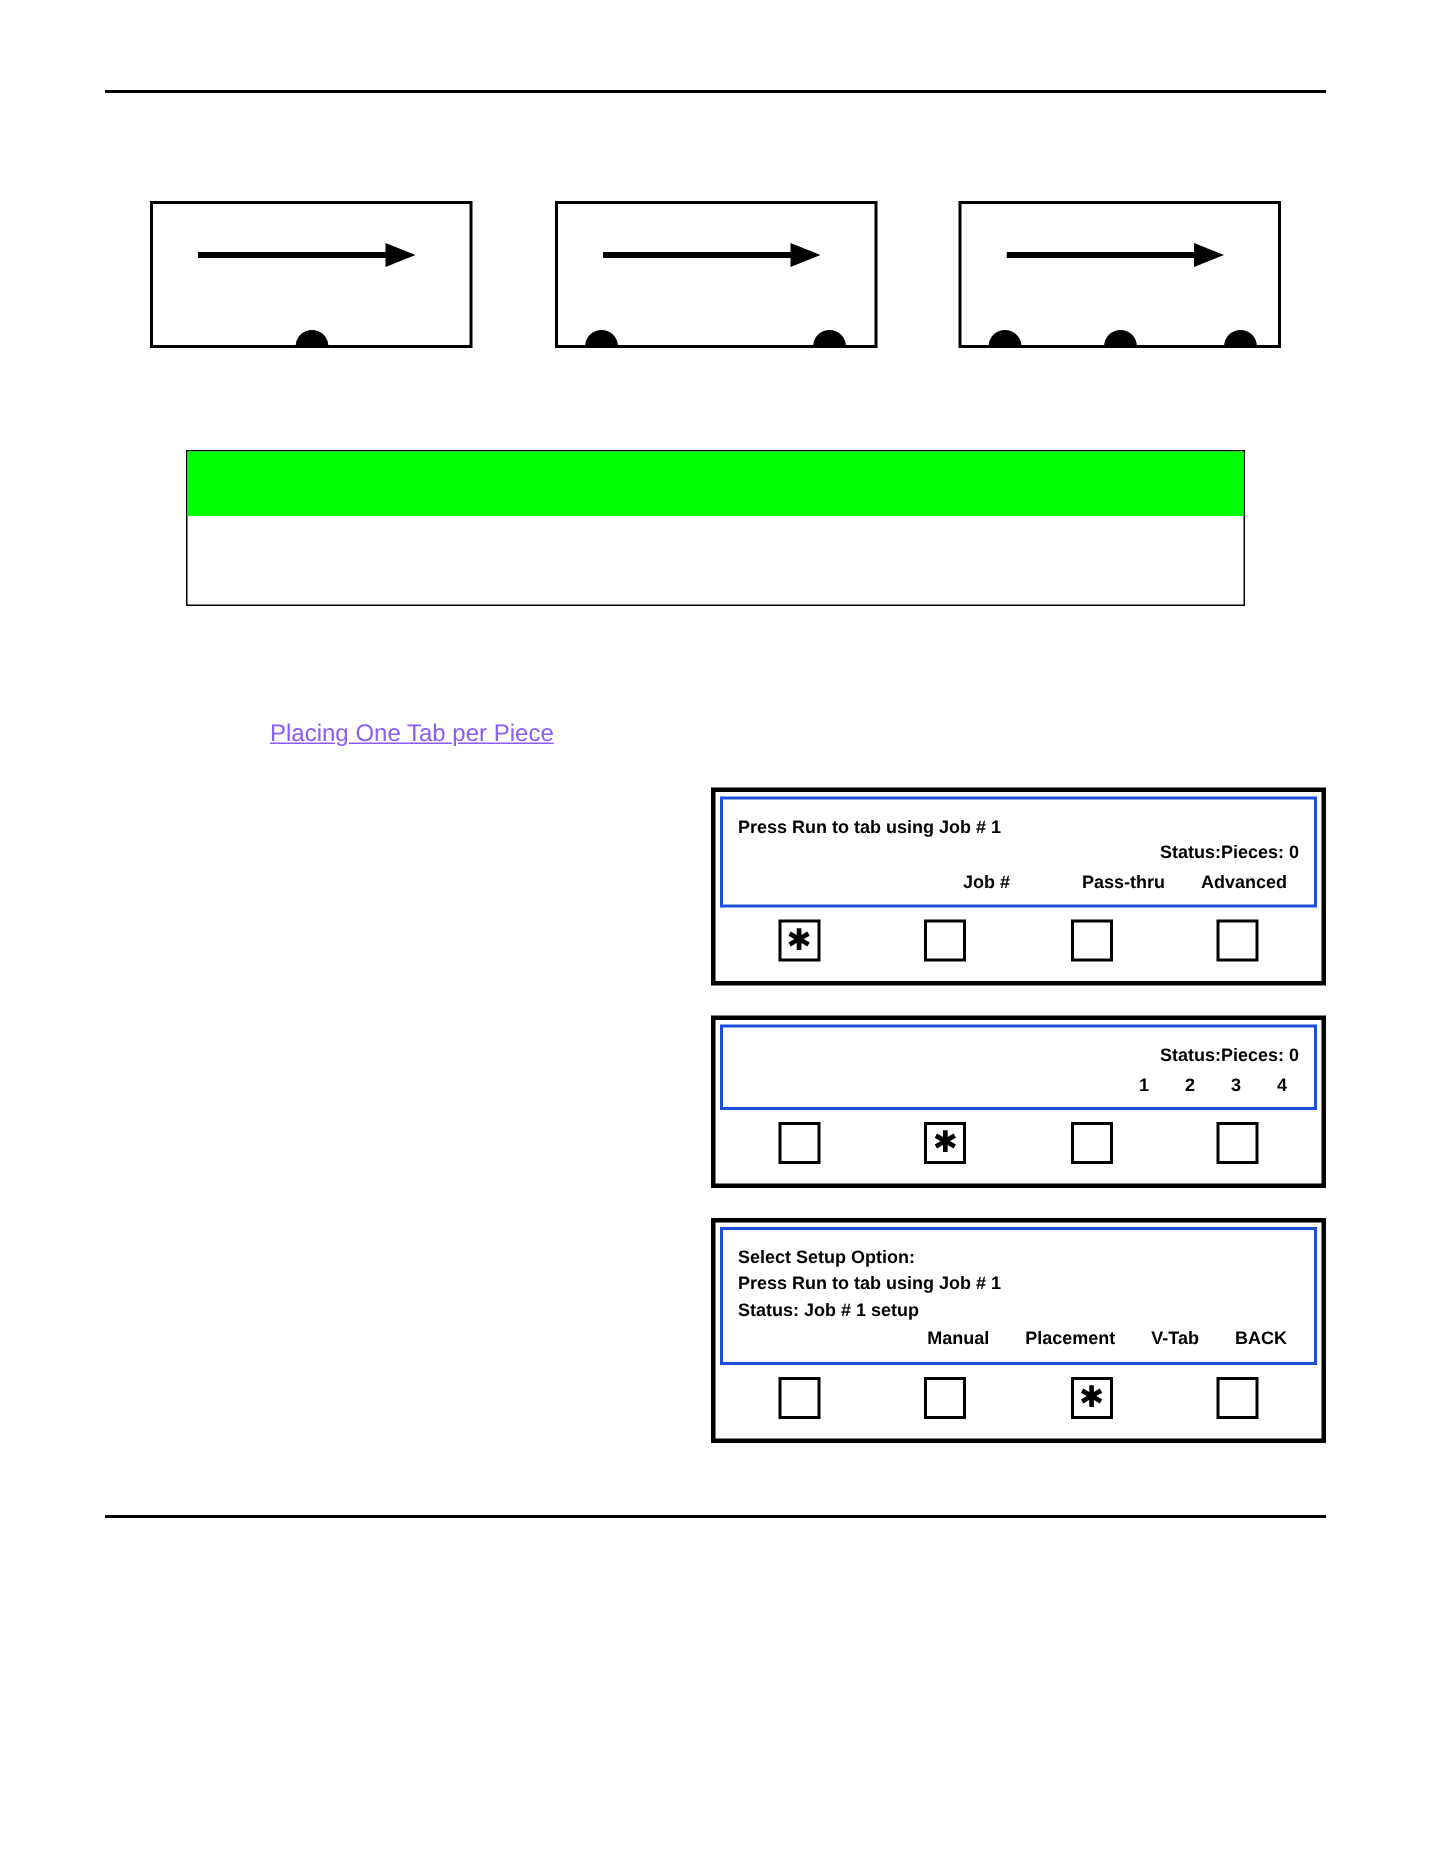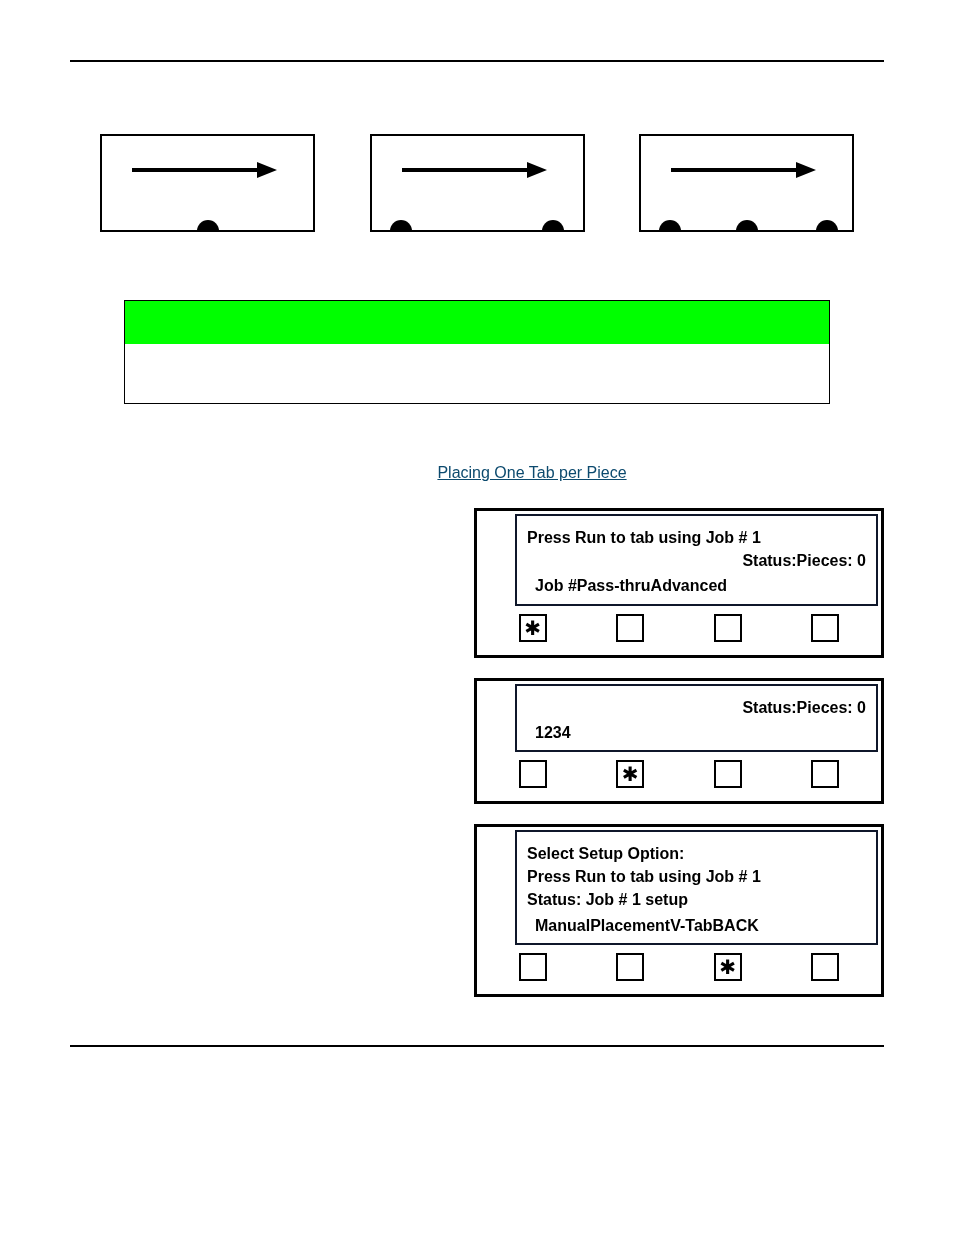--- a/index.html
+++ b/index.html
@@ -70,26 +70,25 @@
     color: #ffffff;
     line-height: 1.35;
   }
   .refpage {
     font-size: 16px;
     color: #ffffff;
     margin: 34px 0 4px 0;
   }
   .refpage em { font-style: italic; }
   .reflink {
-    color: #0c4a6e;
+    color: #8b5cf6;
     text-decoration: underline;
     font-size: 16px;
     display: block;
-    margin: 8px 0 26px 110px;
-    text-align: center;
+    margin: 25px 0 26px 110px;
   }
   .columns {
     display: flex;
     gap: 24px;
     align-items: flex-start;
   }
   .leftcol {
     flex: 0 0 380px;
     color: #ffffff;
     font-size: 13px;
@@ -98,29 +97,28 @@
   .leftcol p.big1 { margin-bottom: 98px; }
   .leftcol p.big2 { margin-bottom: 110px; }
   .rightcol { flex: 1; }
   .lcd-panel {
     border: 3px solid #000;
     background: #fff;
     padding: 3px;
     margin-bottom: 20px;
   }
   .lcd-screen {
-    border: 2px solid #0f172a;
+    border: 2px solid #1d4ed8;
     padding: 10px 10px 6px 10px;
-    font-size: 16px;
+    font-size: 12px;
     font-weight: bold;
     line-height: 1.45;
-    margin-left: 35px;
   }
   .lcd-screen .row2 { display:flex; justify-content:flex-end; }
-  .lcd-screen .row3 { display:flex; justify-content:flex-start; margin-top:2px; padding:0 8px; }
+  .lcd-screen .row3 { display:flex; justify-content:flex-end; margin-top:2px; padding:0 8px;gap:24px; }
   .btn-row {
     display: flex;
     justify-content: space-around;
     padding: 8px 4px 10px 4px;
   }
   .sqbtn {
     width: 28px; height: 28px;
     border: 2px solid #000;
     background:#fff;
     display:flex;align-items:center;justify-content:center;

